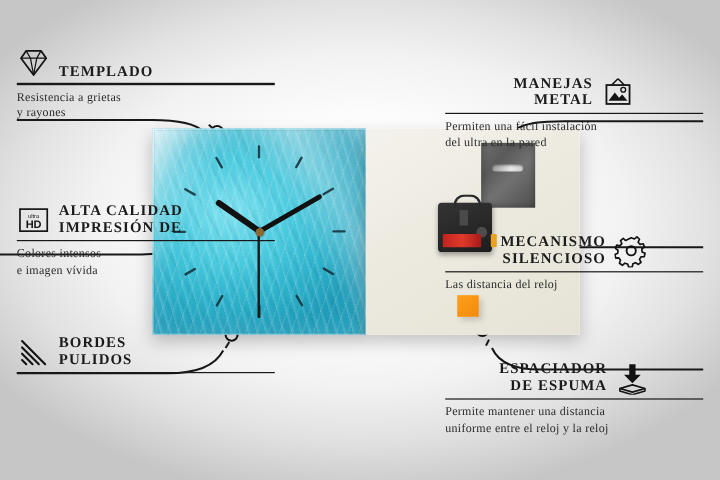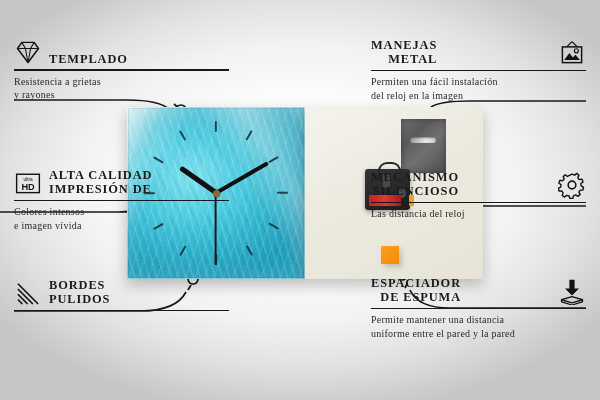--- a/index.html
+++ b/index.html
@@ -14,21 +14,21 @@
       radial-gradient(ellipse 62% 58% at 50% 46%, #ffffff 0%, #fcfcfc 38%, #f2f2f2 60%, #e2e2e2 78%, #c6c6c6 100%);
     overflow:hidden;
   }
 
   
   #wires{position:absolute;left:0;top:0;width:600px;height:400px;}
 
   
   .feat{position:absolute;width:215px;}
   .feat .head{display:flex;align-items:flex-end;gap:7px;}
-  .feat.right .head{justify-content:space-between;}
+  .feat.right .head{justify-content:center;margin-top:24px;}
   .feat .titles{
     font-size:12.4px;letter-spacing:.9px;color:#1b1b1b;
     line-height:1.16;text-transform:uppercase;font-weight:700;
   }
   .feat.left .titles{text-align:left;}
   .feat.right .titles{text-align:right;}
   .feat .rule{
     height:1.6px;background:#181818;margin:3px 0 4px 0;width:100%;
   }
   .feat .desc{
@@ -255,21 +255,21 @@
           <path d="M16 3 L10 9 M16 3 L22 9" stroke="#131313" stroke-width="1.5" fill="none"></path>
           <rect x="5" y="9" width="22" height="18" fill="none" stroke="#131313" stroke-width="1.7"></rect>
           <path d="M7 24 L13 16 L17 21 L20 18 L25 24 Z" fill="#131313"></path>
           <circle cx="21" cy="13.5" r="2.3" fill="none" stroke="#131313" stroke-width="1.3"></circle>
         </svg>
       </span>
     </div>
     <div class="rule"></div>
     <div class="desc">
       <div>Permiten una fácil instalación</div>
-      <div>del reloj en la imagen</div>
+      <div>del ultra en la pared</div>
     </div>
   </div>
 
   <div class="feat right" id="f-mecanismo">
     <div class="head">
       <div class="titles">
         <div>MECANISMO</div>
         <div>SILENCIOSO</div>
       </div>
       <span class="ico">
@@ -295,17 +295,17 @@
         <svg viewBox="0 0 32 32">
           <path d="M13 3 H19 V13 H24 L16 21 L8 13 H13 Z" fill="#131313"></path>
           <path d="M16 22.5 L28 26 L16 29.5 L4 26 Z" fill="none" stroke="#131313" stroke-width="1.6" stroke-linejoin="round"></path>
           <path d="M4 26 v2.4 L16 32 l12-3.6 V26" fill="none" stroke="#131313" stroke-width="1.4" stroke-linejoin="round"></path>
         </svg>
       </span>
     </div>
     <div class="rule"></div>
     <div class="desc">
       <div>Permite mantener una distancia</div>
-      <div>uniforme entre el pared y la pared</div>
+      <div>uniforme entre el reloj y la reloj</div>
     </div>
   </div>
 
 </div>
 
 </body></html>

